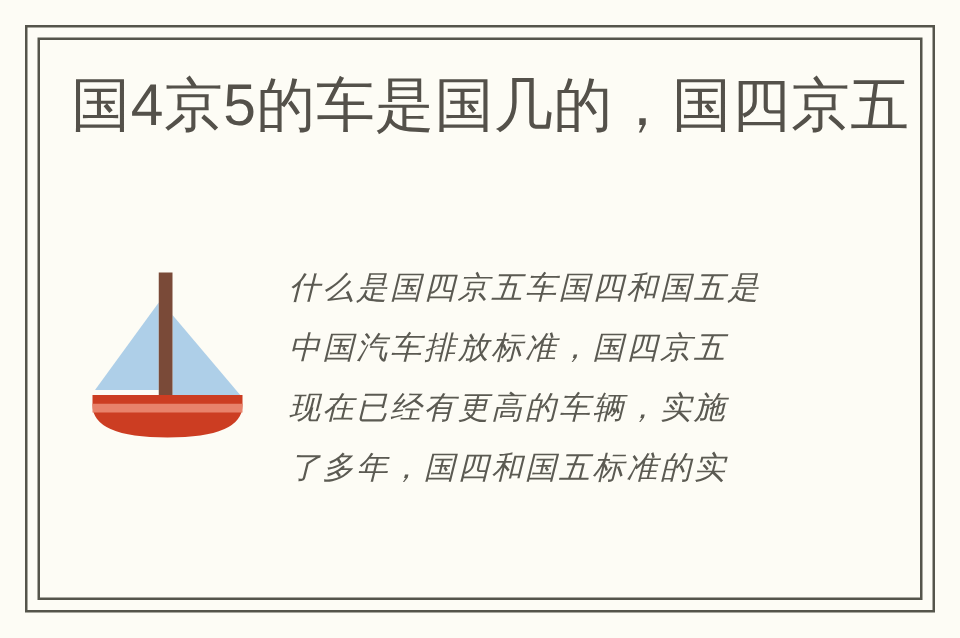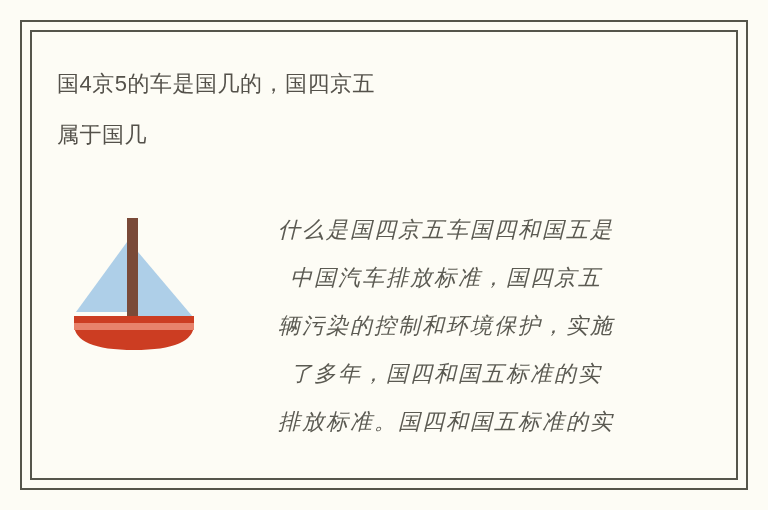--- a/index.html
+++ b/index.html
@@ -29,21 +29,21 @@
     border:2px solid #55554B;
     pointer-events:none;
   }
   
   .title-block {
     position:absolute;
     left:57px; top:58px;
     width:610px;
   }
   .title-line {
-    font-size:22px;
+    font-size:47px;
     line-height:51px;
     color:#54514A;
     letter-spacing:0.5px;
     font-weight:400;
     white-space:nowrap;
   }
   
   .illustration {
     position:absolute;
     left:68px; top:212px;
@@ -52,58 +52,55 @@
   .illustration svg { display:block; width:100%; height:100%; }
   
   .body-block {
     position:absolute;
     left:231px; top:206px;
     width:430px; height:245px;
     overflow:hidden;
   }
   .body-line {
     font-family:"DejaVu Serif", serif;
-    font-size:22px;
+    font-size:25px;
     line-height:48px;
     color:#5B5A52;
     letter-spacing:2.0px;
     font-style:italic;
     white-space:nowrap;
-    text-align:center;
   }
 </style>
 </head>
 <body>
 
 <div id="page">
 
   <div class="frame-outer"></div>
   <div class="frame-inner"></div>
 
   <div class="title-block">
     <div class="title-line">国4京5的车是国几的，国四京五</div>
-    <div class="title-line">属于国几</div>
   </div>
 
   <div class="illustration">
     <svg viewBox="0 0 132 140" xmlns="http://www.w3.org/2000/svg" aria-hidden="true">
 
       <polygon points="59,30 59,100 8,100" fill="#AECFE8"></polygon>
 
       <polygon points="70,40 125,105 70,105" fill="#AECFE8"></polygon>
 
       <rect x="59" y="6" width="11" height="100" fill="#7A4A38"></rect>
 
       <path d="M6,104 L126,104 L126,112 Q126,138 66,138 Q6,138 6,112 Z" fill="#CC3D22"></path>
 
       <rect x="6" y="111" width="120" height="7" fill="#E8826B"></rect>
     </svg>
   </div>
 
   <div class="body-block">
     <div class="body-line">什么是国四京五车国四和国五是</div>
     <div class="body-line">中国汽车排放标准，国四京五</div>
-    <div class="body-line">辆污染的控制和环境保护，实施</div>
+    <div class="body-line">现在已经有更高的车辆，实施</div>
     <div class="body-line">了多年，国四和国五标准的实</div>
-    <div class="body-line">排放标准。国四和国五标准的实</div>
   </div>
 
 </div>
 
 </body></html>

